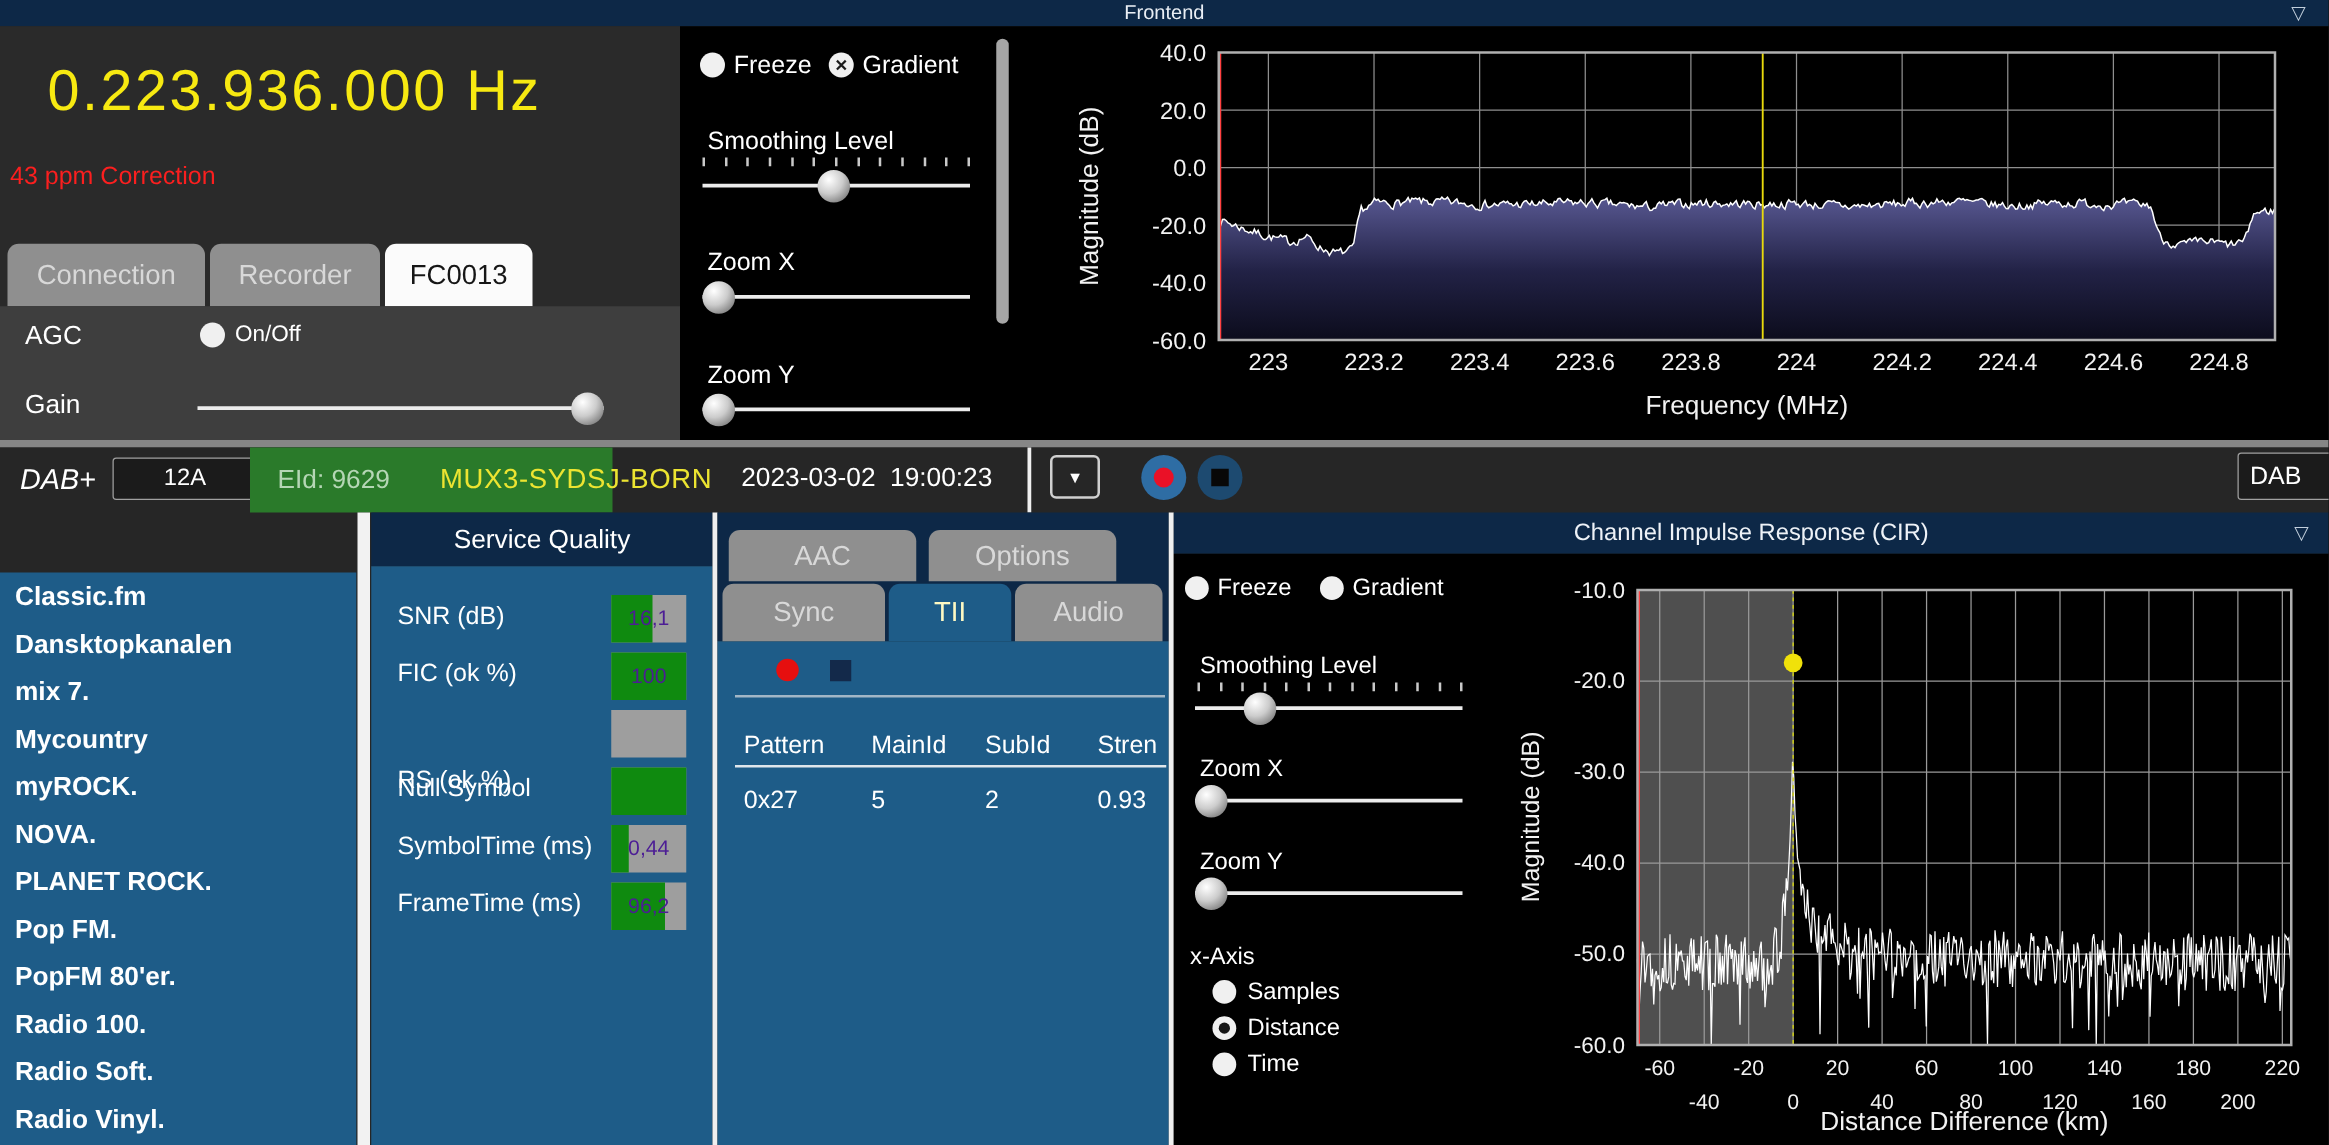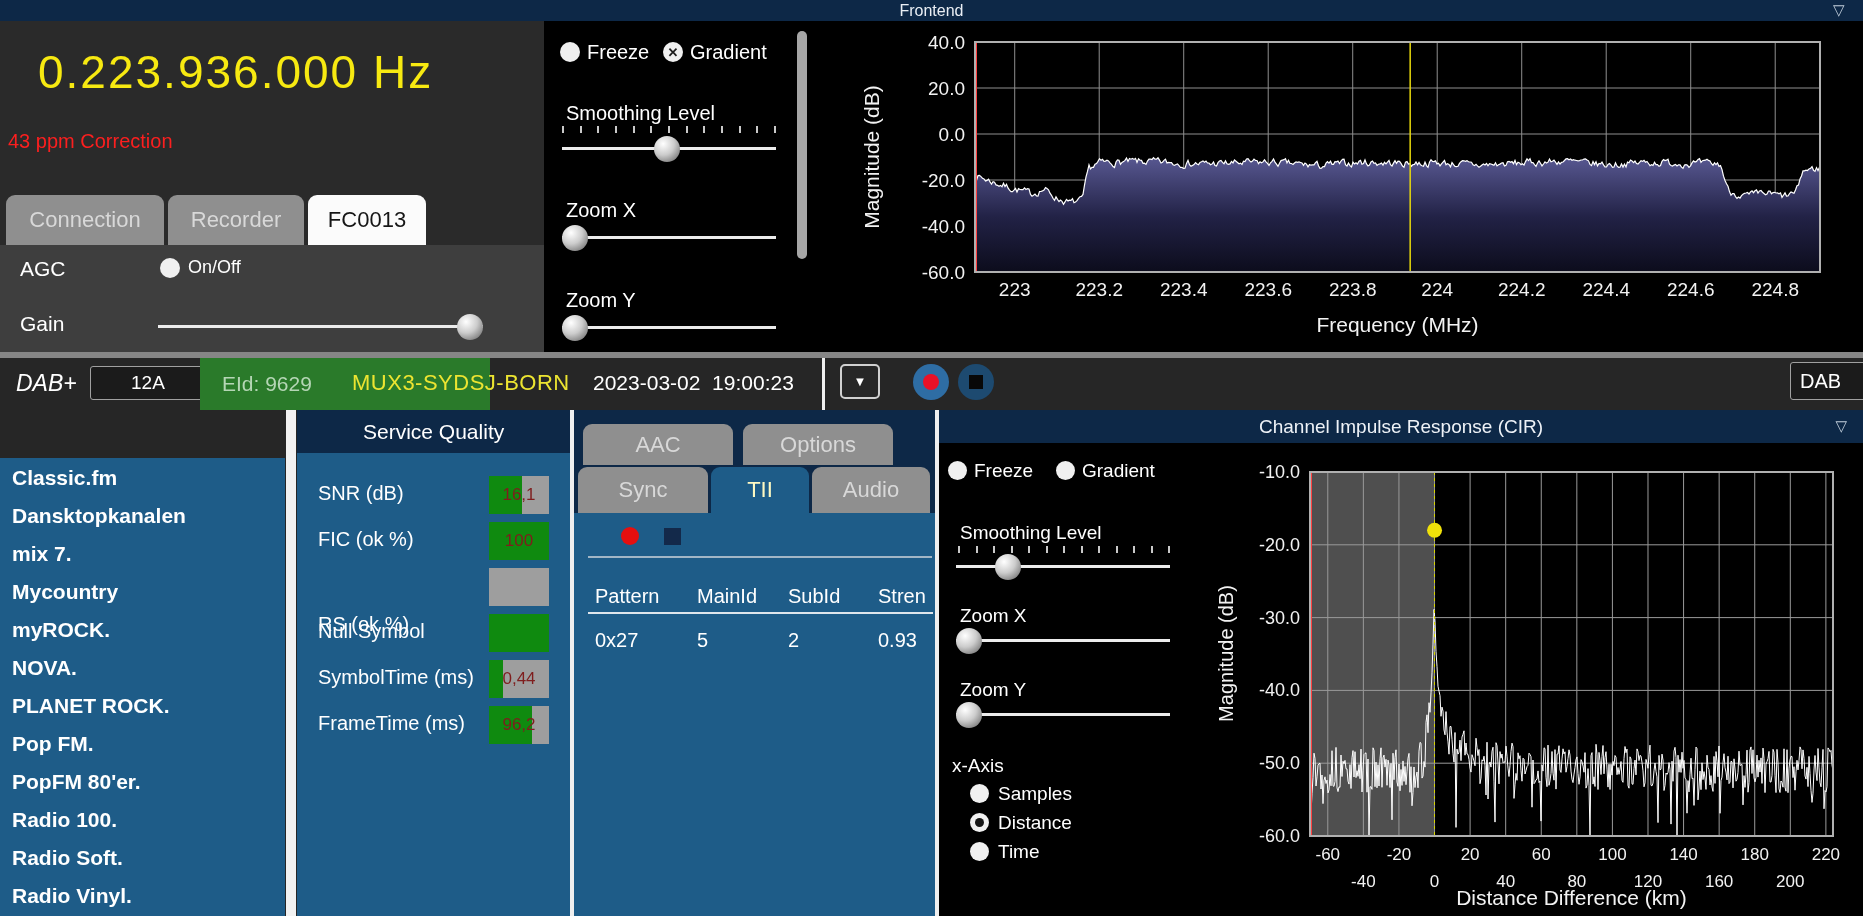--- a/index.html
+++ b/index.html
@@ -36,21 +36,21 @@
   
   .combo{position:absolute;background:#1b1b1b;border:1px solid #a0a0a0;border-radius:3px;
        display:flex;align-items:center;justify-content:space-between;padding:0 9px;color:#fff;}
   .combo .arr{font-size:12px;color:#fff;margin-left:8px;}
   
   .svc{position:absolute;left:12px;font-size:21px;color:#fff;white-space:nowrap;font-weight:bold;}
   
   .qrow-label{position:absolute;left:318px;font-size:20px;color:#fff;white-space:nowrap;}
   .qbar{position:absolute;left:489px;width:60px;height:38px;background:#9e9e9e;}
   .qfill{position:absolute;left:0;top:0;bottom:0;background:#0f8a0f;}
-  .qval{position:absolute;width:100%;text-align:center;line-height:38px;font-size:17px;color:#7f1d1d;}
+  .qval{position:absolute;width:100%;text-align:center;line-height:38px;font-size:17px;color:#4c1d95;}
   .sep{position:absolute;background:#efefef;}
   .vtri{color:#c2cfdc;font-size:15px;}
   .tcell{position:absolute;font-size:20px;color:#fff;white-space:nowrap;}
   .rot{transform:rotate(-90deg);}
   svg text{font-family:"Liberation Sans",sans-serif;}
 </style>
 </head>
 <body>
 
 <div id="app">

